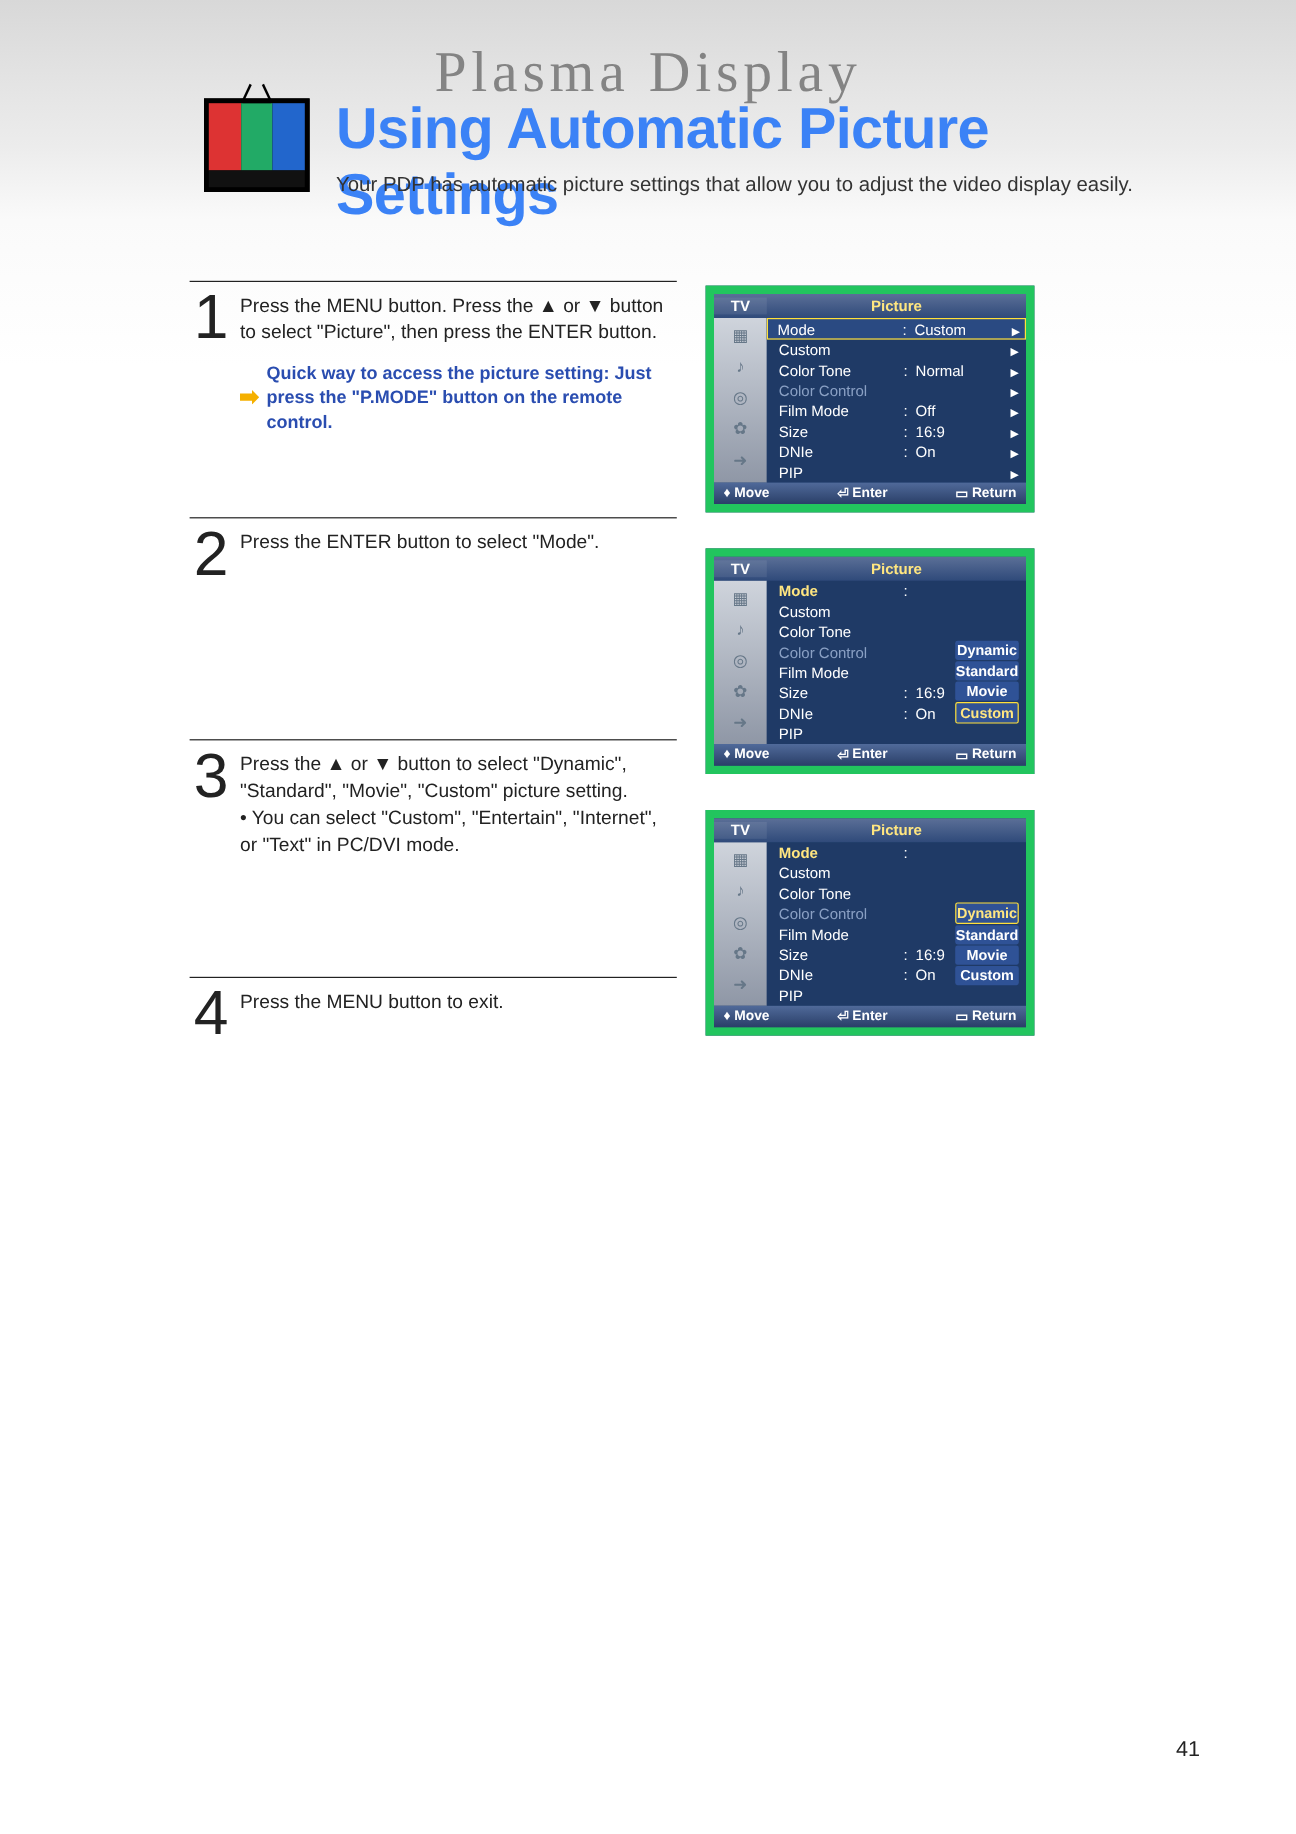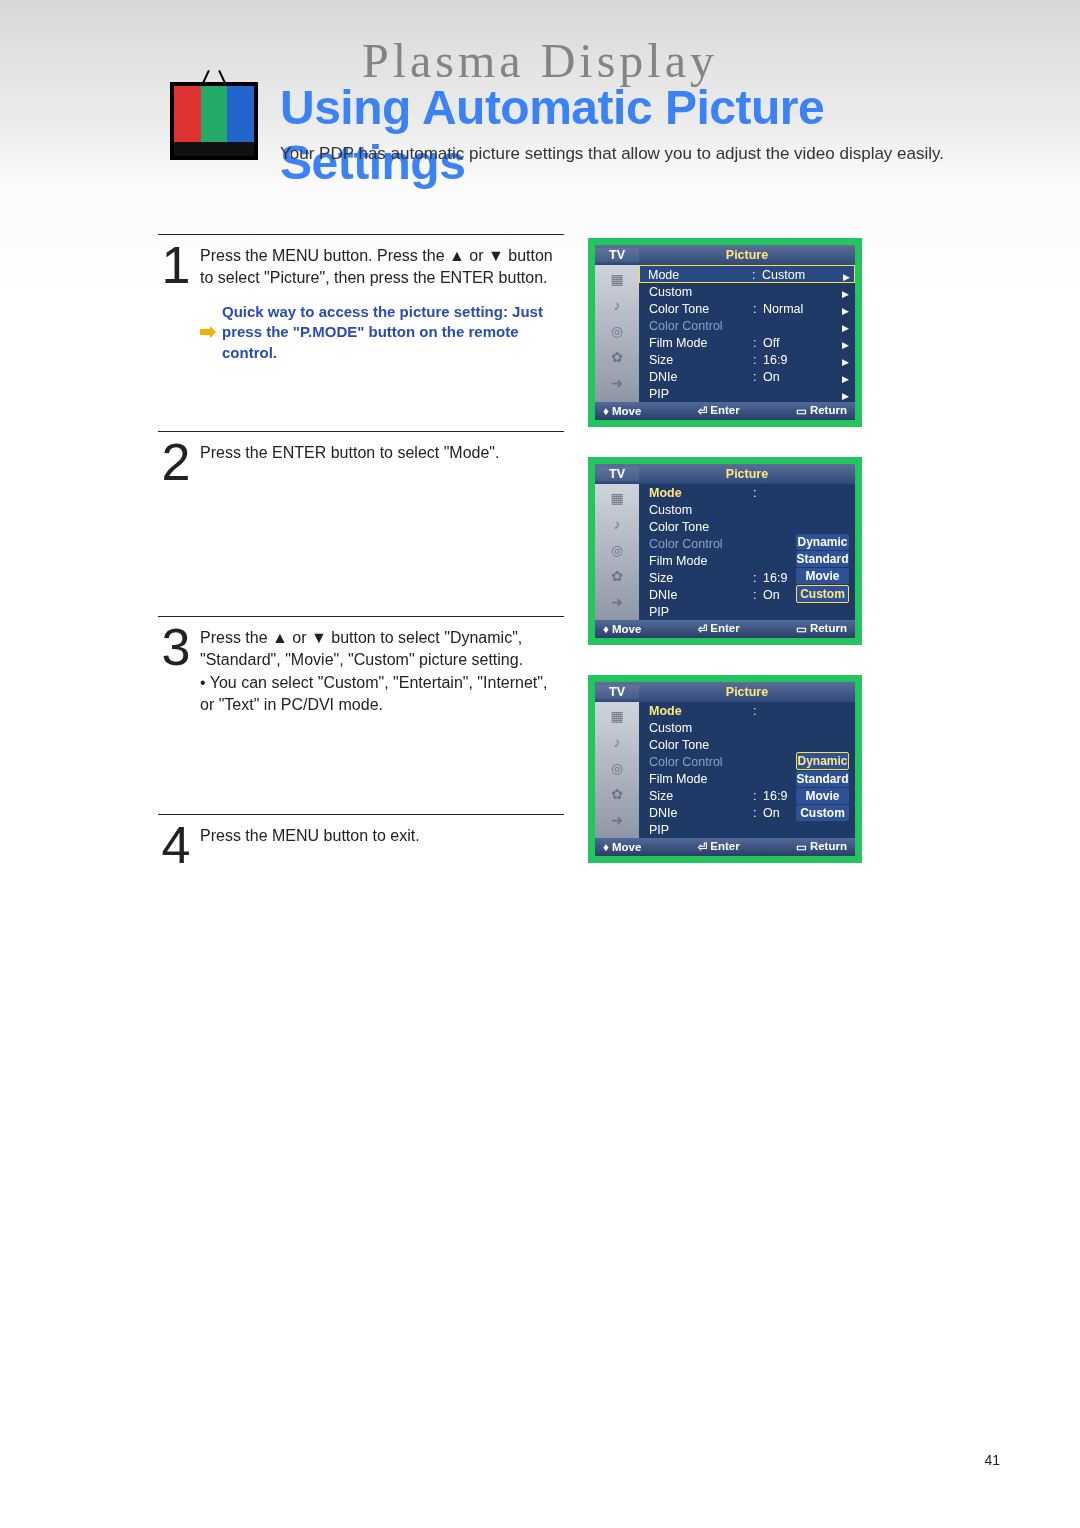--- a/index.html
+++ b/index.html
@@ -158,21 +158,21 @@
   }
   .opt-col .opt.sel-opt { border:1.5px solid #ffe03a; color:#ffe680;}
   .osd-footer {
     display:flex; justify-content:space-between; align-items:center;
     background:linear-gradient(#506a9a,#2a3f68);
     color:#fff; font-weight:bold; font-size:11.5px;
     padding: 2px 8px; height:18px;
   }
   .osd-footer span svg, .osd-footer span .glyph { margin-right:3px; vertical-align:middle;}
   .page-num {
-    position:absolute; right:80px; bottom:60px; font-size:14px;
+    position:absolute; right:80px; bottom:60px; font-size:18px;
   }
   .tri-r::before{content:"▶"; font-size:9px;}
 </style>
 </head>
 <body>
 
 <div class="header-band">
   <span class="plasma">Plasma Display</span>
 </div>
 

